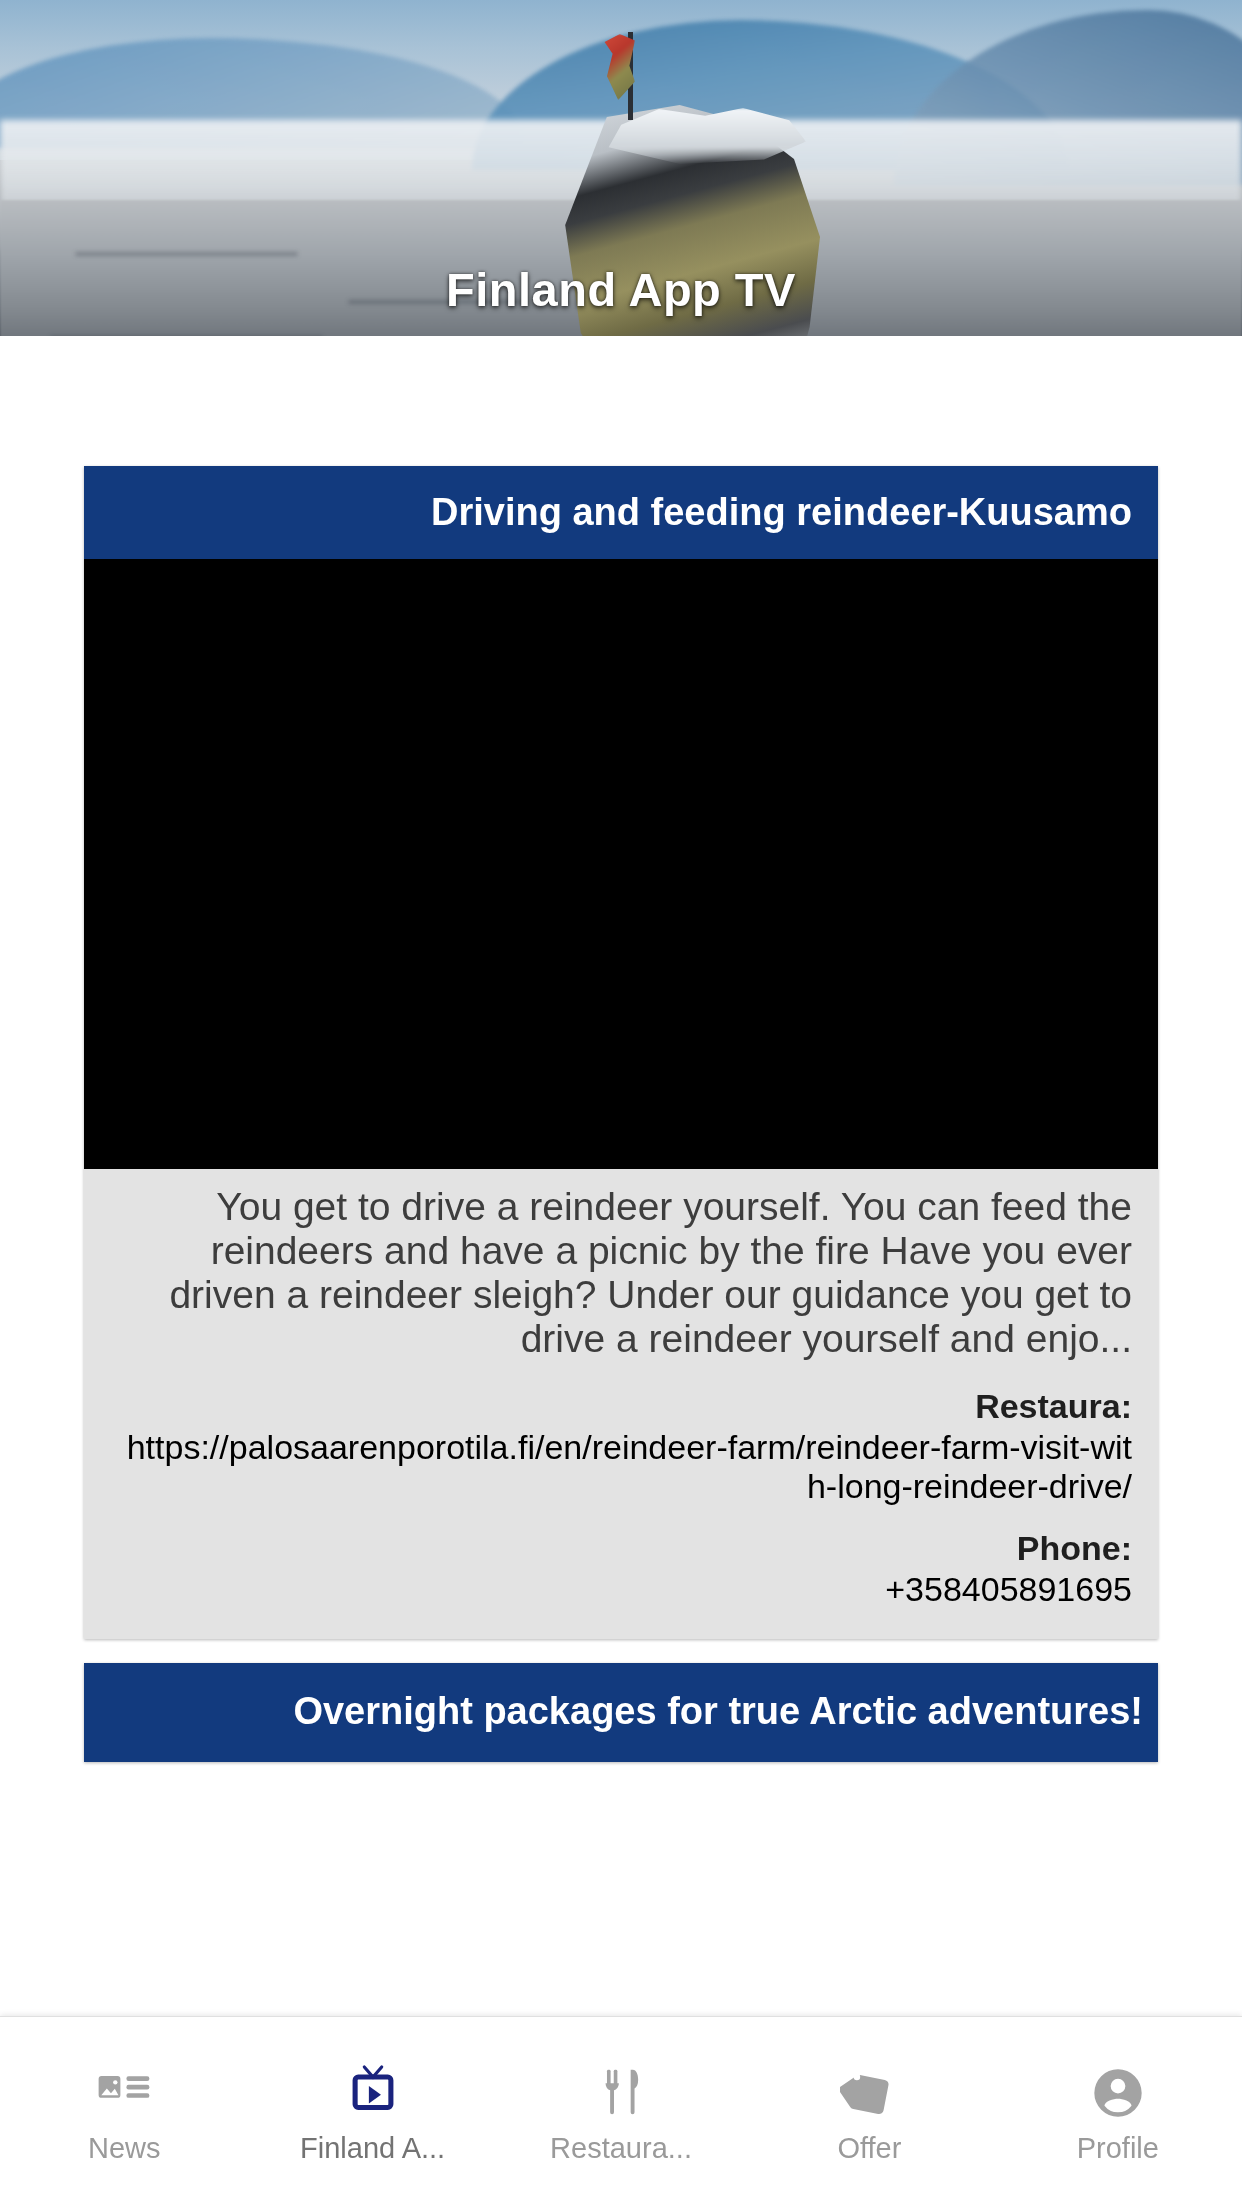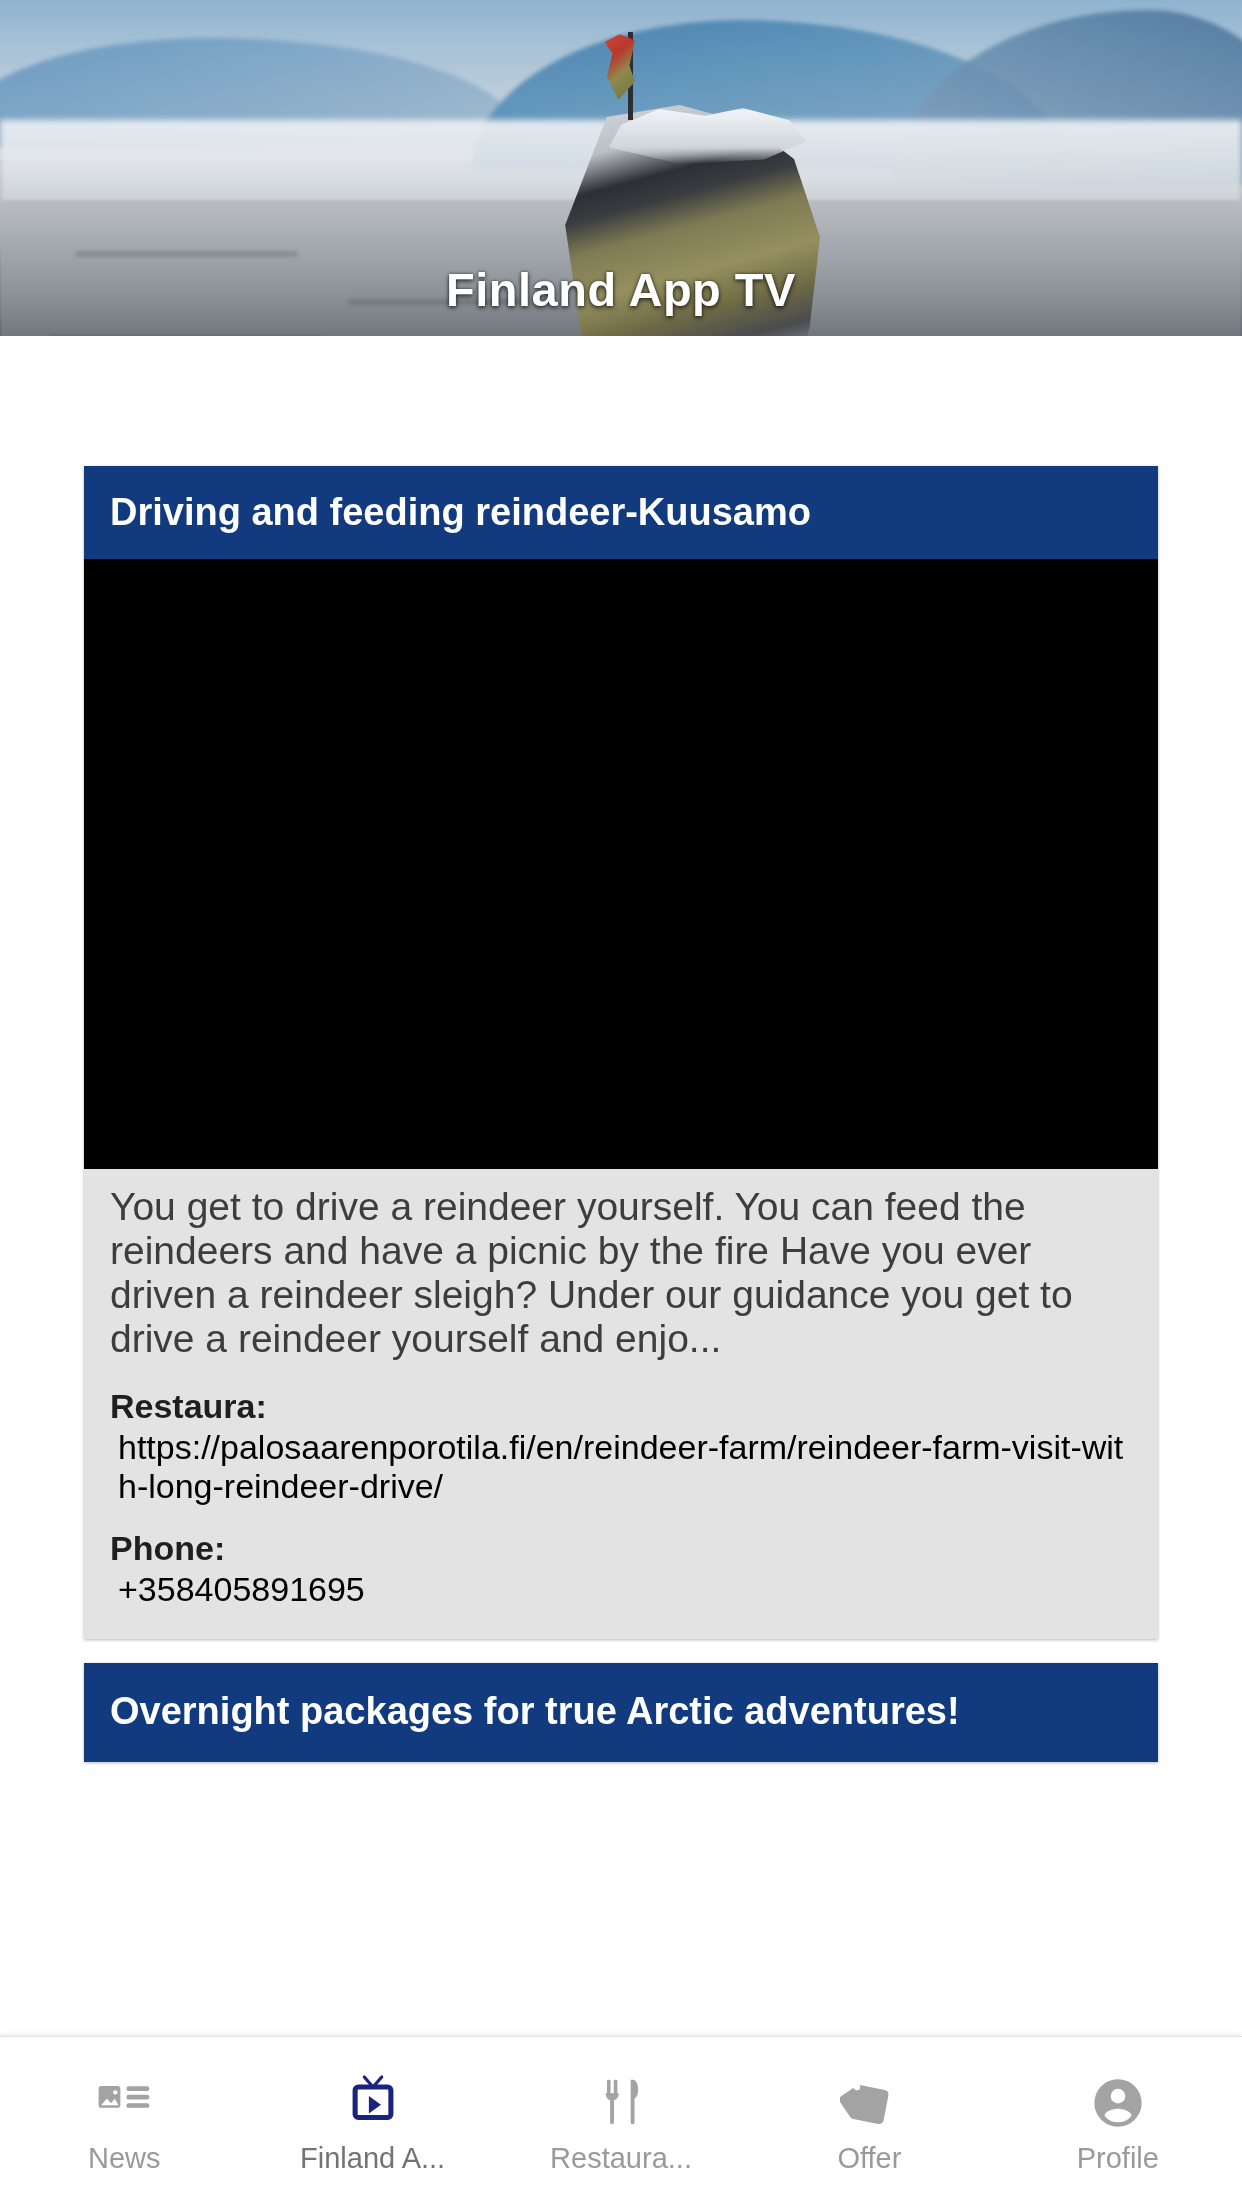--- a/index.html
+++ b/index.html
@@ -88,20 +88,21 @@
 
   
   .content { position:absolute; left:0; top:400px; width:1242px; height:1660px; background:#ffffff; overflow:hidden; }
 
   .card {
     position:relative;
     margin:66px 84px 0 84px;
     width:1074px;
     background:#e3e3e3;
     box-shadow:0 1px 3px rgba(0,0,0,.28);
+    text-align:right;
   }
   .card-header {
     background:#123a7e;
     color:#ffffff;
     font-size:38px; font-weight:bold;
     line-height:1.28;
     padding:22px 26px 22px 26px;
   }
   .video-box { width:100%; height:610px; background:#000000; }
   .card-body { padding:16px 26px 30px 26px; background:#e3e3e3; }
@@ -120,21 +121,21 @@
     margin-bottom:22px;
     margin-left:8px;
   }
   .field-value.phone { margin-bottom:0; }
 
   .card2 { margin-top:24px; }
   .card2 .card-header { padding:24px 15px 26px 26px; }
 
   
   .bottom-nav {
-    position:absolute; left:0; bottom:0; width:1242px; height:172px;
+    position:absolute; left:0; bottom:0; width:1242px; height:192px;
     background:#ffffff;
     border-top:1px solid #e0e0e0;
     box-shadow:0 -1px 6px rgba(0,0,0,.10);
     display:flex; align-items:center;
   }
   .nav-item {
     flex:1; display:flex; flex-direction:column;
     align-items:center; justify-content:center; gap:10px;
     height:100%;
   }

